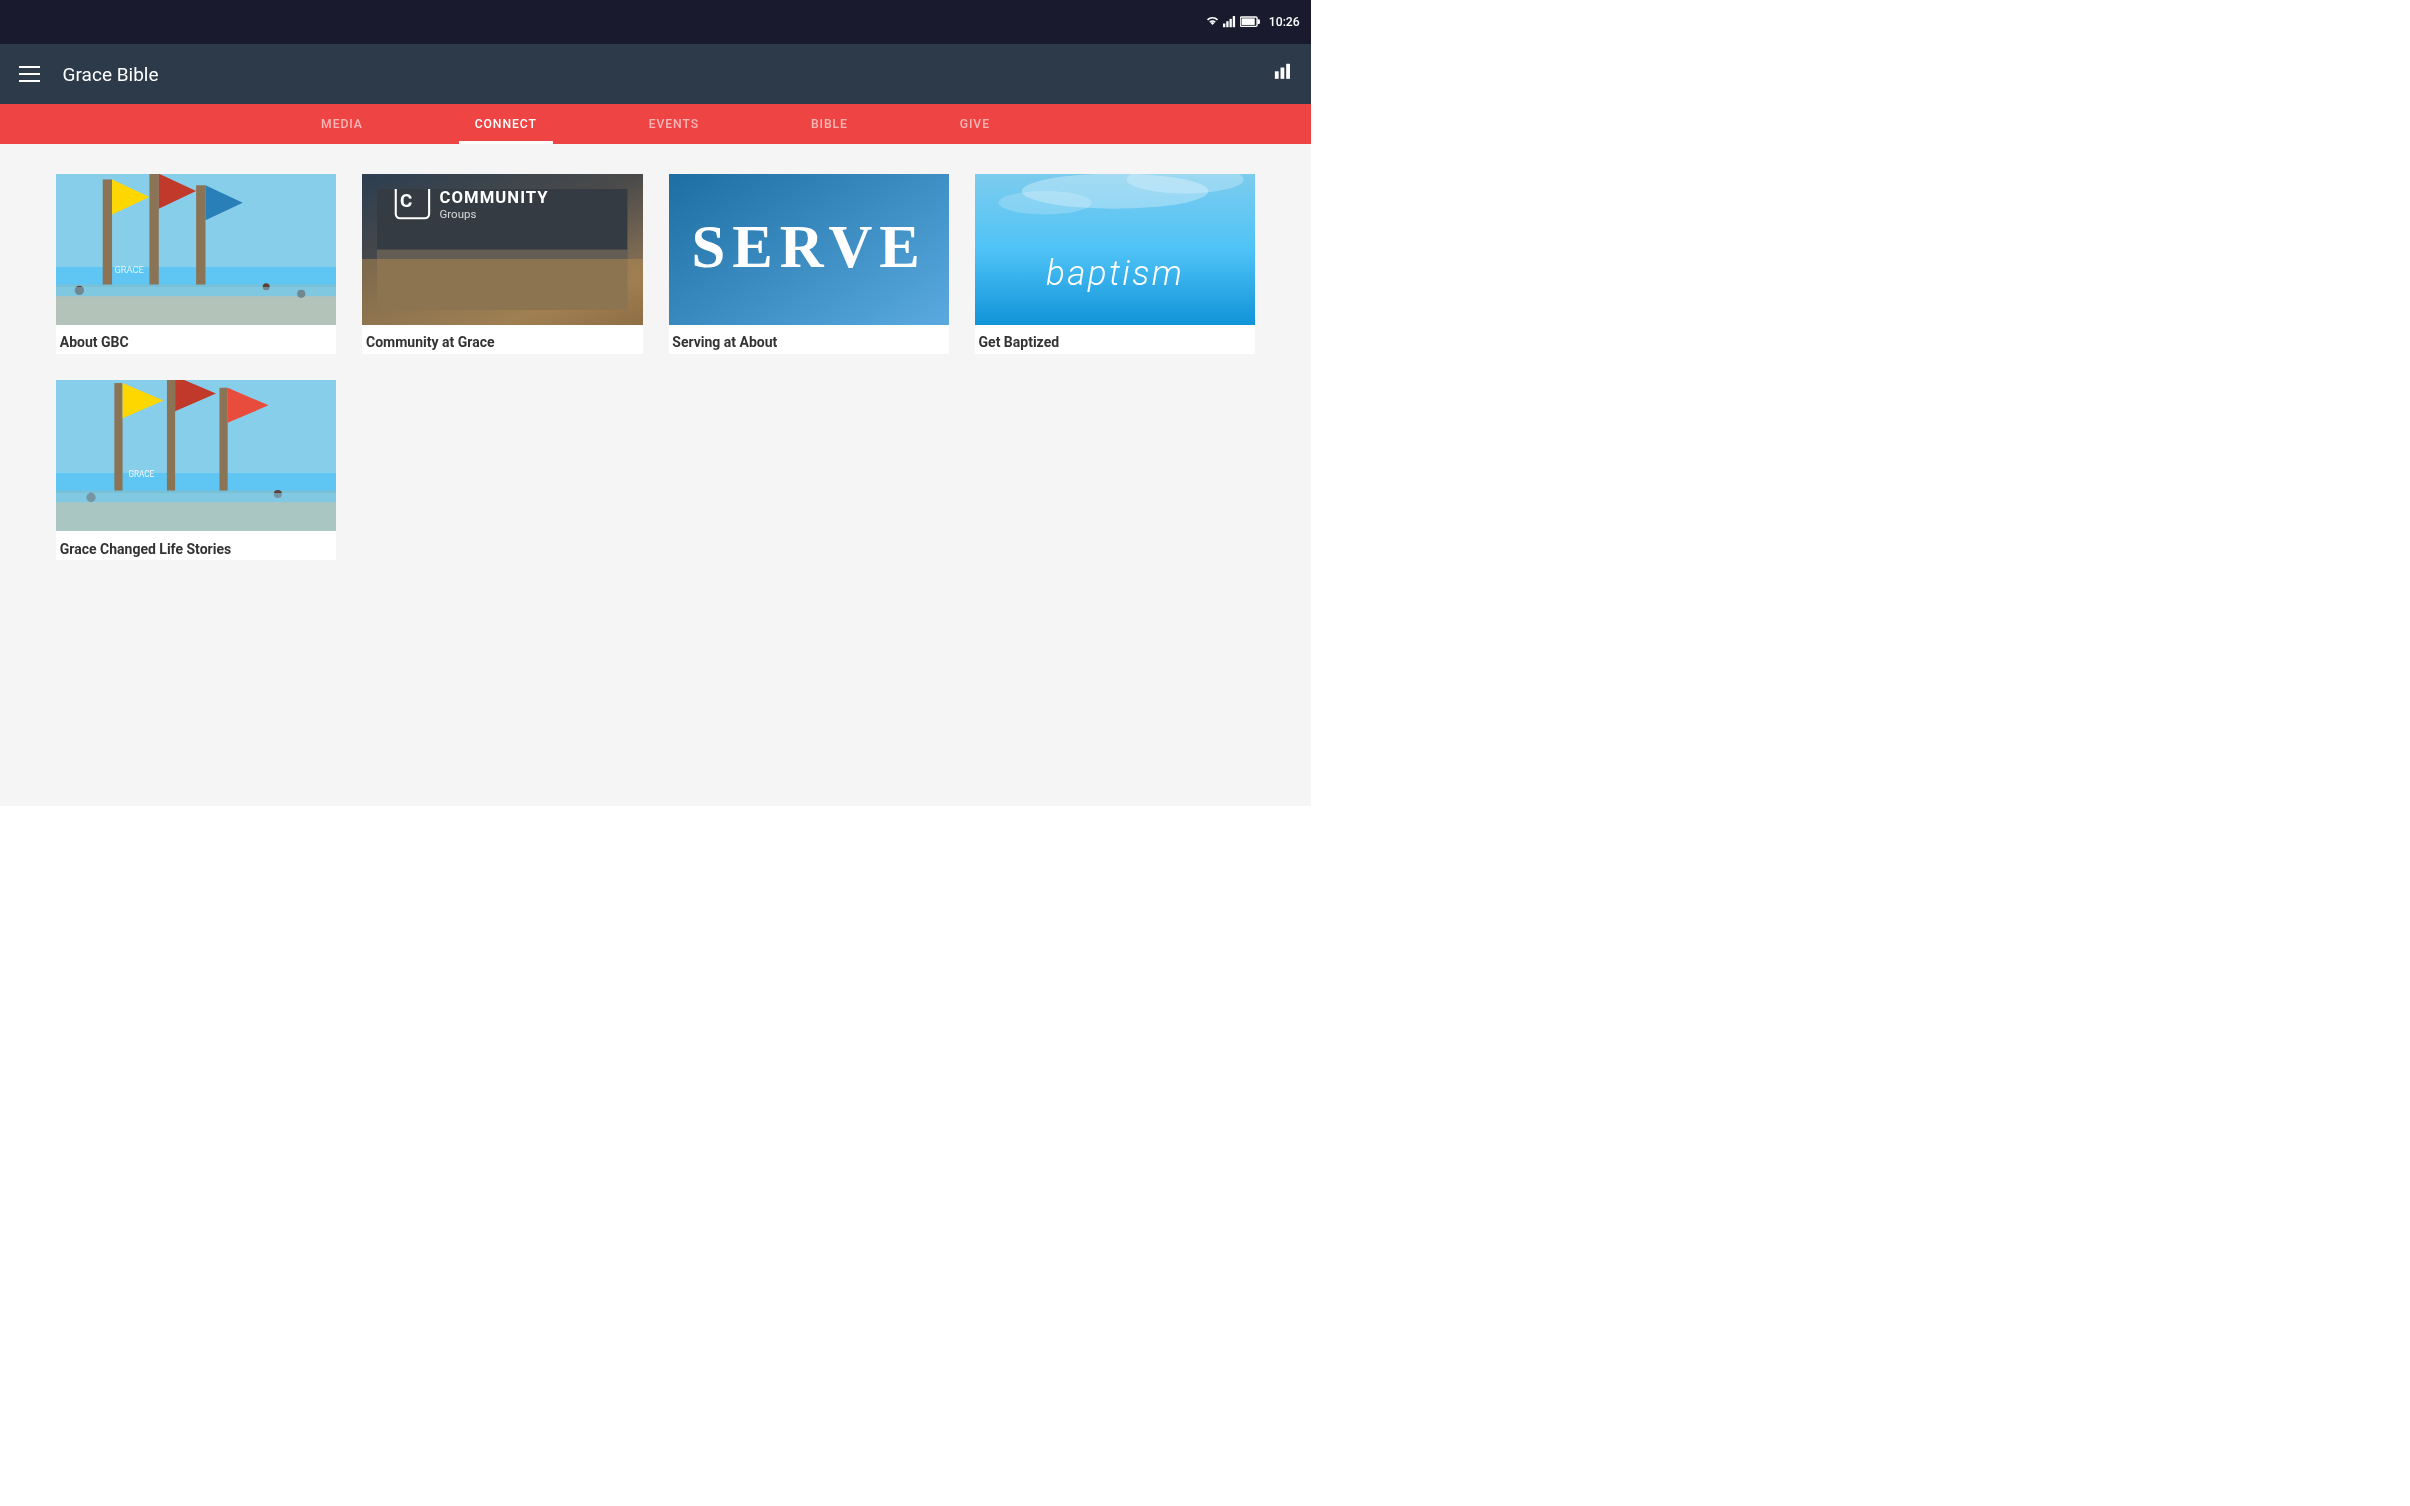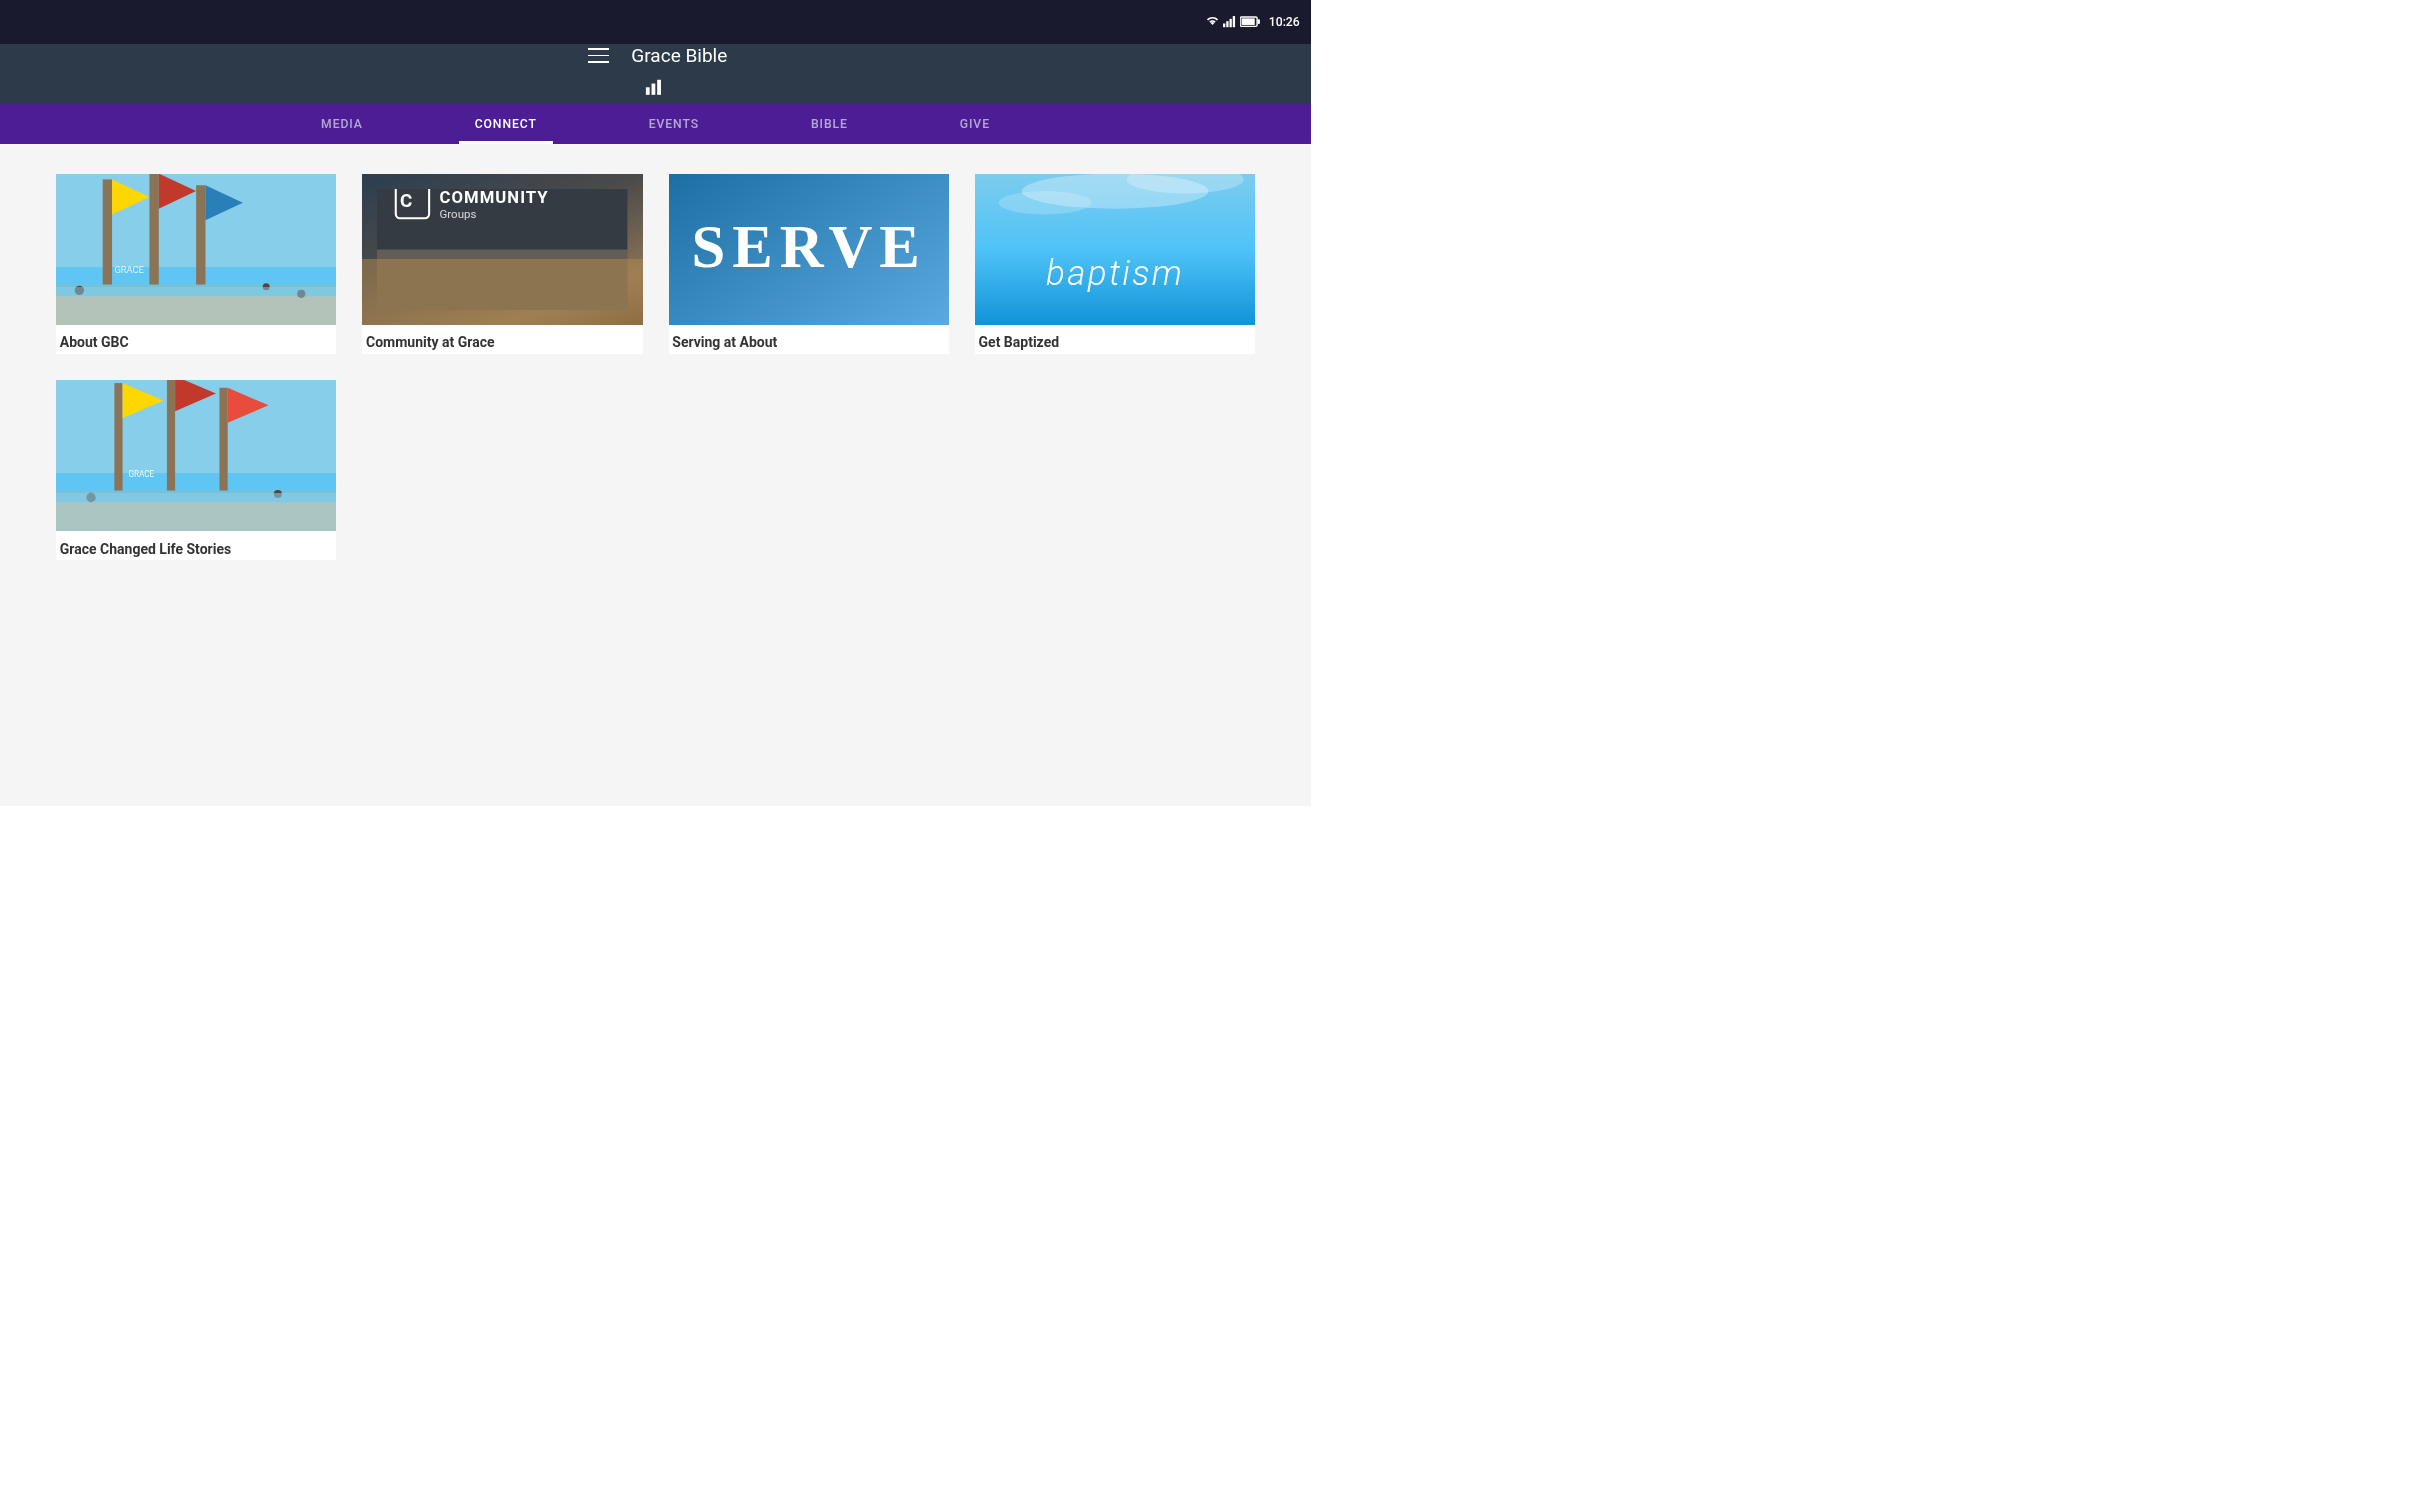--- a/index.html
+++ b/index.html
@@ -37,21 +37,20 @@
     }
 
     
     .app-bar {
       background: #2d3a4a;
       height: 60px;
       display: flex;
       align-items: center;
       padding: 0 15px;
       justify-content: space-between;
-      flex-direction: column;
     }
     .app-bar-left {
       display: flex;
       align-items: center;
       gap: 19px;
     }
     .hamburger-icon {
       display: flex;
       flex-direction: column;
       gap: 4.7px;
@@ -69,21 +68,21 @@
       font-size: 19px;
       font-weight: 400;
     }
     .chart-icon {
       color: white;
       font-size: 21px;
     }
 
     
     .nav-tabs {
-      background: #4c1d95;
+      background: #ef4444;
       display: flex;
       justify-content: center;
       align-items: flex-end;
       padding-bottom: 0;
       gap: 0;
     }
     .nav-tab {
       color: rgba(255,255,255,0.6);
       font-size: 12.2px;
       font-weight: 500;

